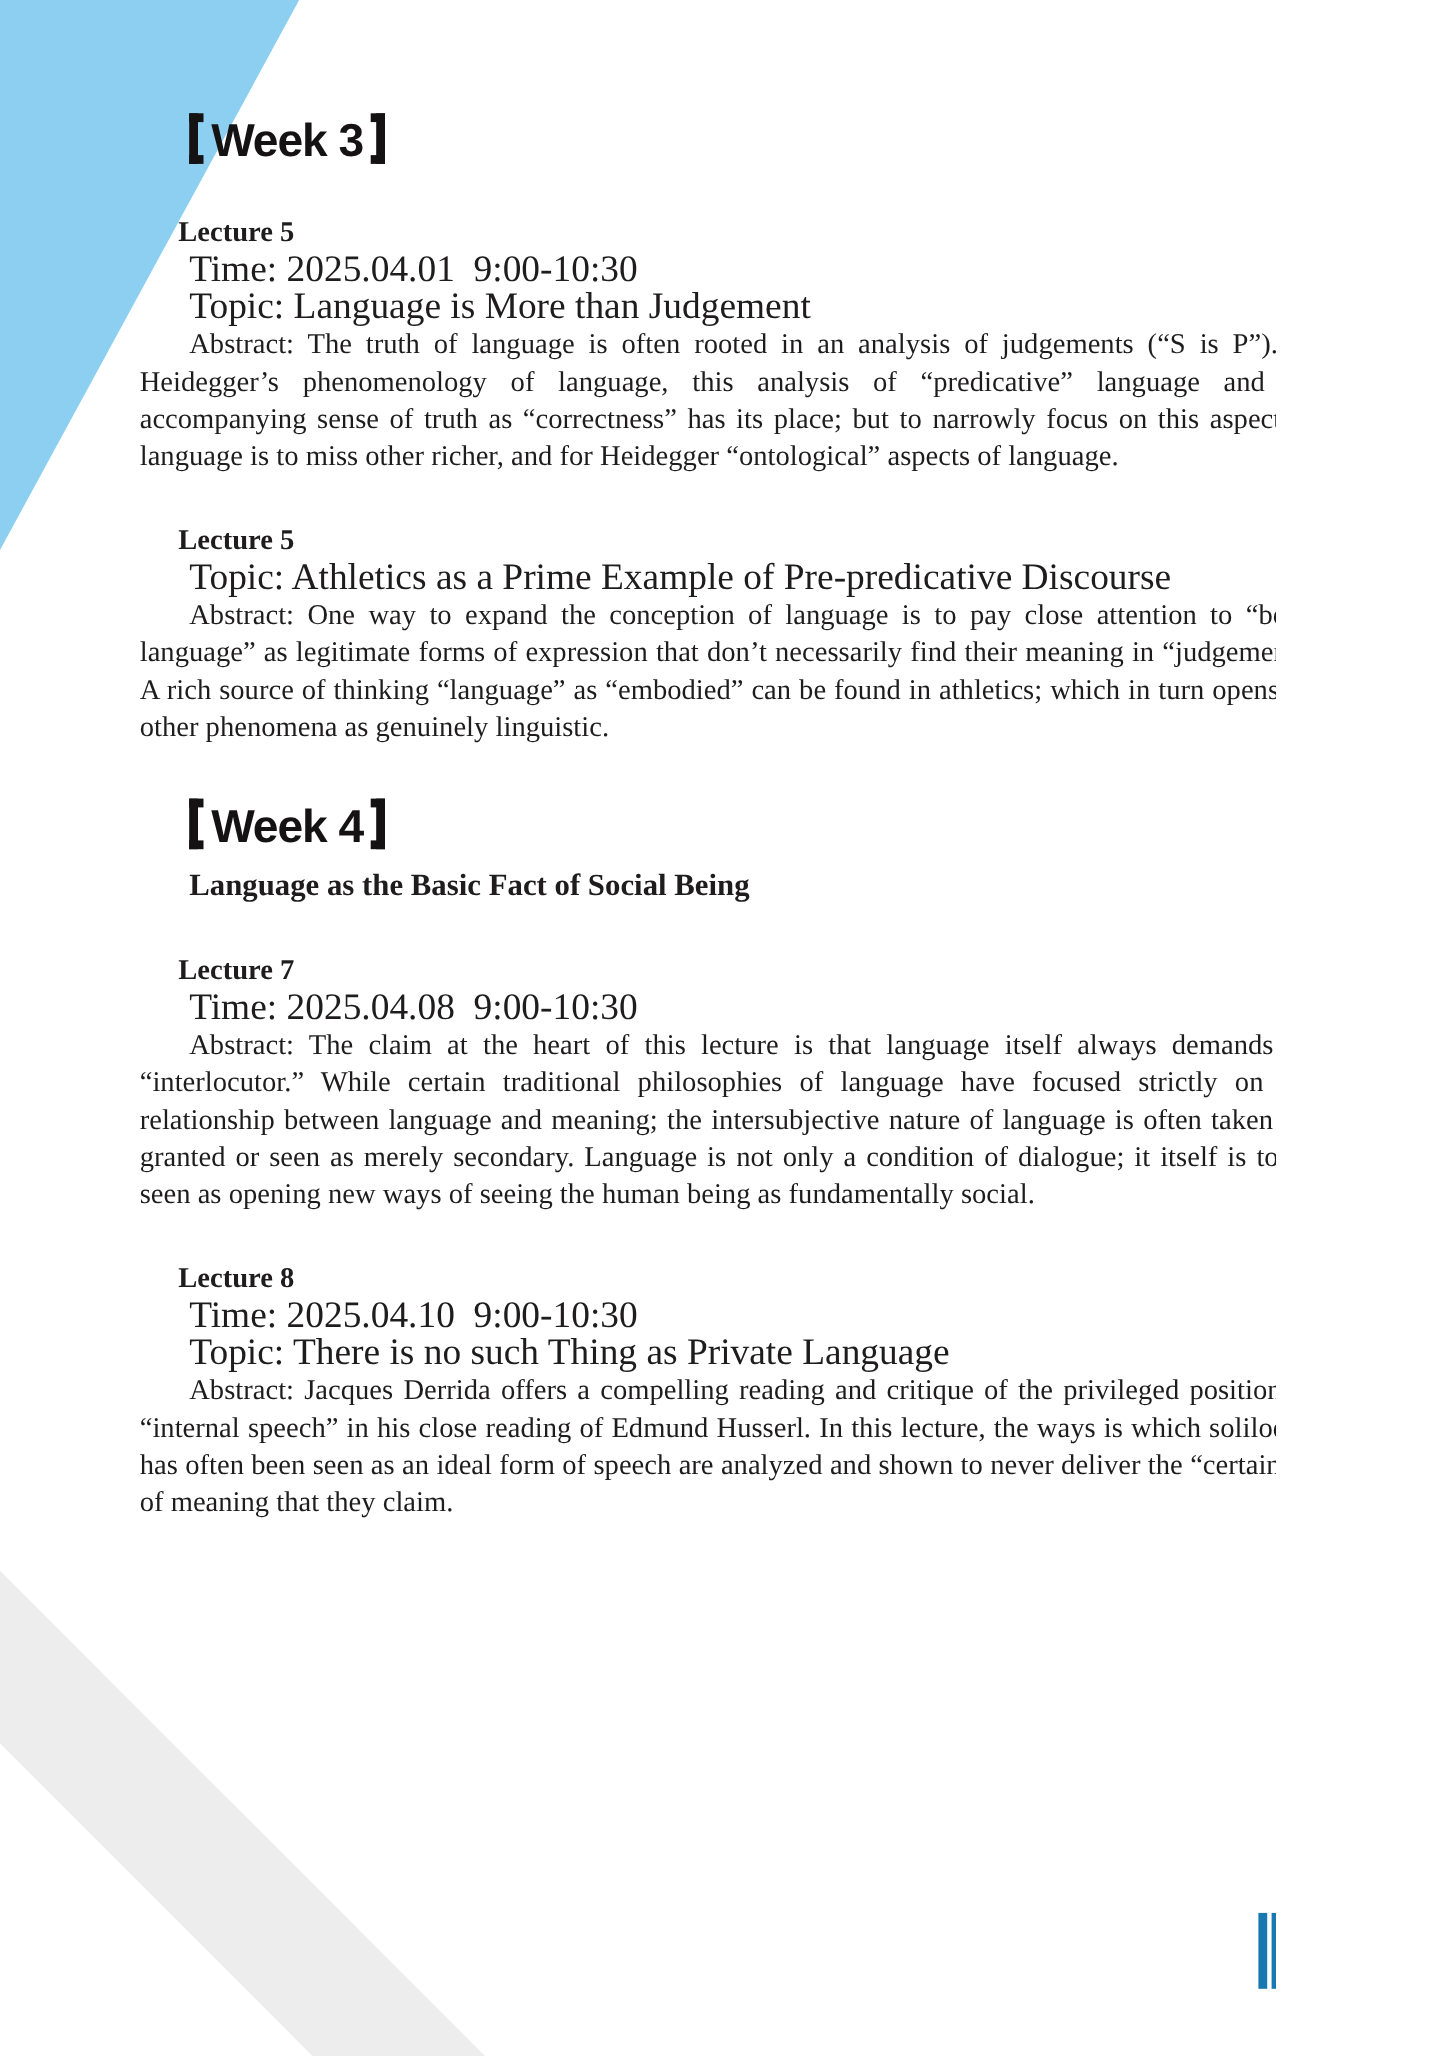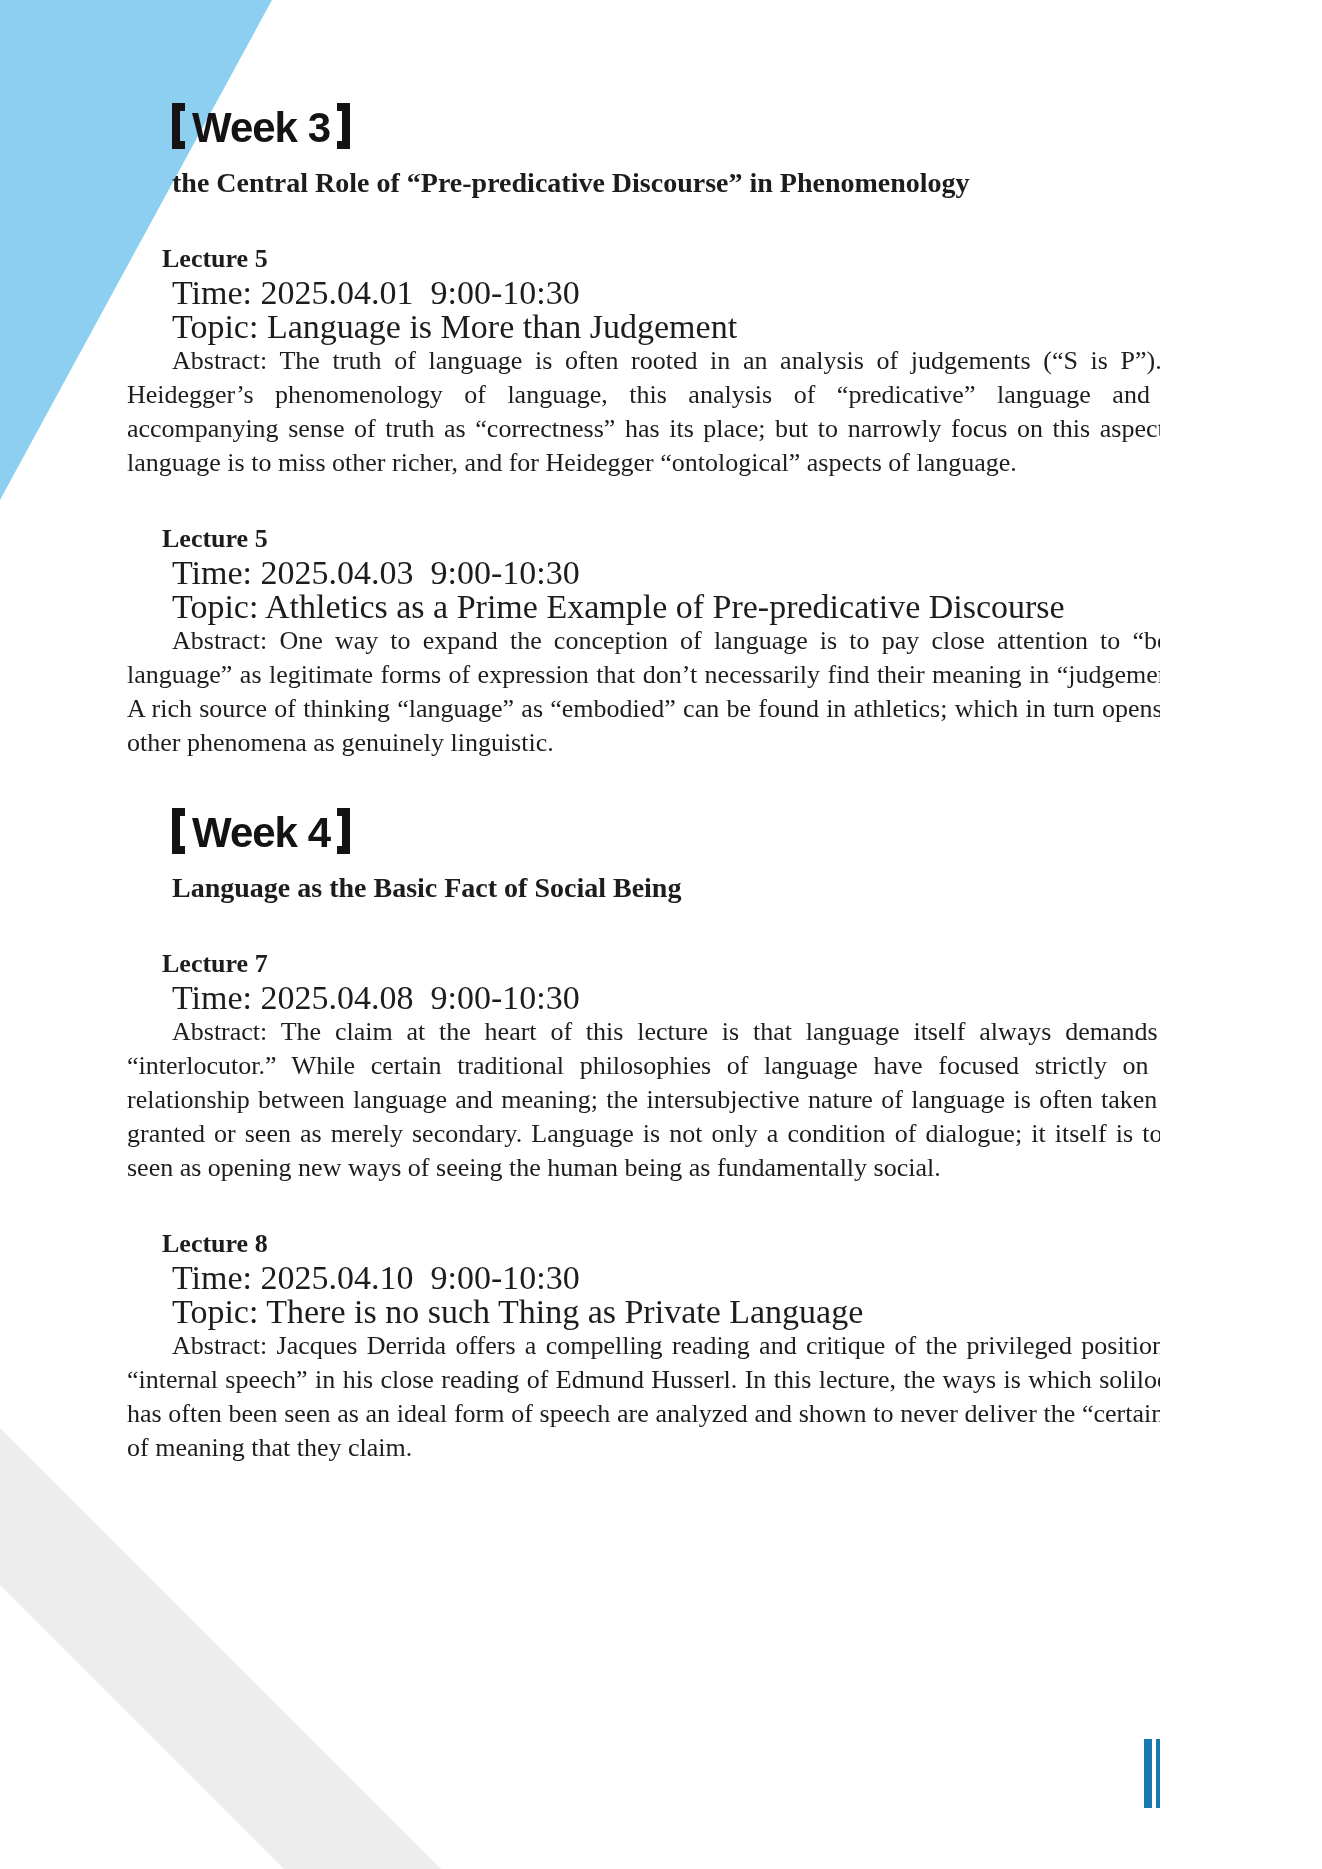--- a/index.html
+++ b/index.html
@@ -101,32 +101,30 @@
     <polygon points="0,0 272,0 0,500" fill="#8dcff0"></polygon>
     <polygon points="0,1428 441,1869 284,1869 0,1585" fill="#ededed"></polygon>
   </svg>
 
   <main class="content" style="padding-top:103px;">
 
     <section>
       <h1 class="week-heading">
         <span class="bracket l"></span><span class="label">Week 3</span><span class="bracket r"></span>
       </h1>
-      <h2 class="week-subtitle">the Central Role of “Pre-predicative Discourse” in Phenomenology</h2>
 
       <article class="lecture">
         <h3 class="lecture-title">Lecture 5</h3>
         <p class="meta">Time: 2025.04.01  9:00-10:30</p>
         <p class="meta">Topic: Language is More than Judgement</p>
         <p class="abstract">Abstract: The truth of language is often rooted in an analysis of judgements (“S is P”). In Heidegger’s phenomenology of language, this analysis of “predicative” language and its accompanying sense of truth as “correctness” has its place; but to narrowly focus on this aspect of language is to miss other richer, and for Heidegger “ontological” aspects of language.</p>
       </article>
 
       <article class="lecture">
         <h3 class="lecture-title">Lecture 5</h3>
-        <p class="meta">Time: 2025.04.03  9:00-10:30</p>
         <p class="meta">Topic: Athletics as a Prime Example of Pre-predicative Discourse</p>
         <p class="abstract">Abstract: One way to expand the conception of language is to pay close attention to “body language” as legitimate forms of expression that don’t necessarily find their meaning in “judgement.” A rich source of thinking “language” as “embodied” can be found in athletics; which in turn opens up other phenomena as genuinely linguistic.</p>
       </article>
     </section>
 
     <section class="section-week4">
       <h1 class="week-heading">
         <span class="bracket l"></span><span class="label">Week 4</span><span class="bracket r"></span>
       </h1>
       <h2 class="week-subtitle">Language as the Basic Fact of Social Being</h2>

